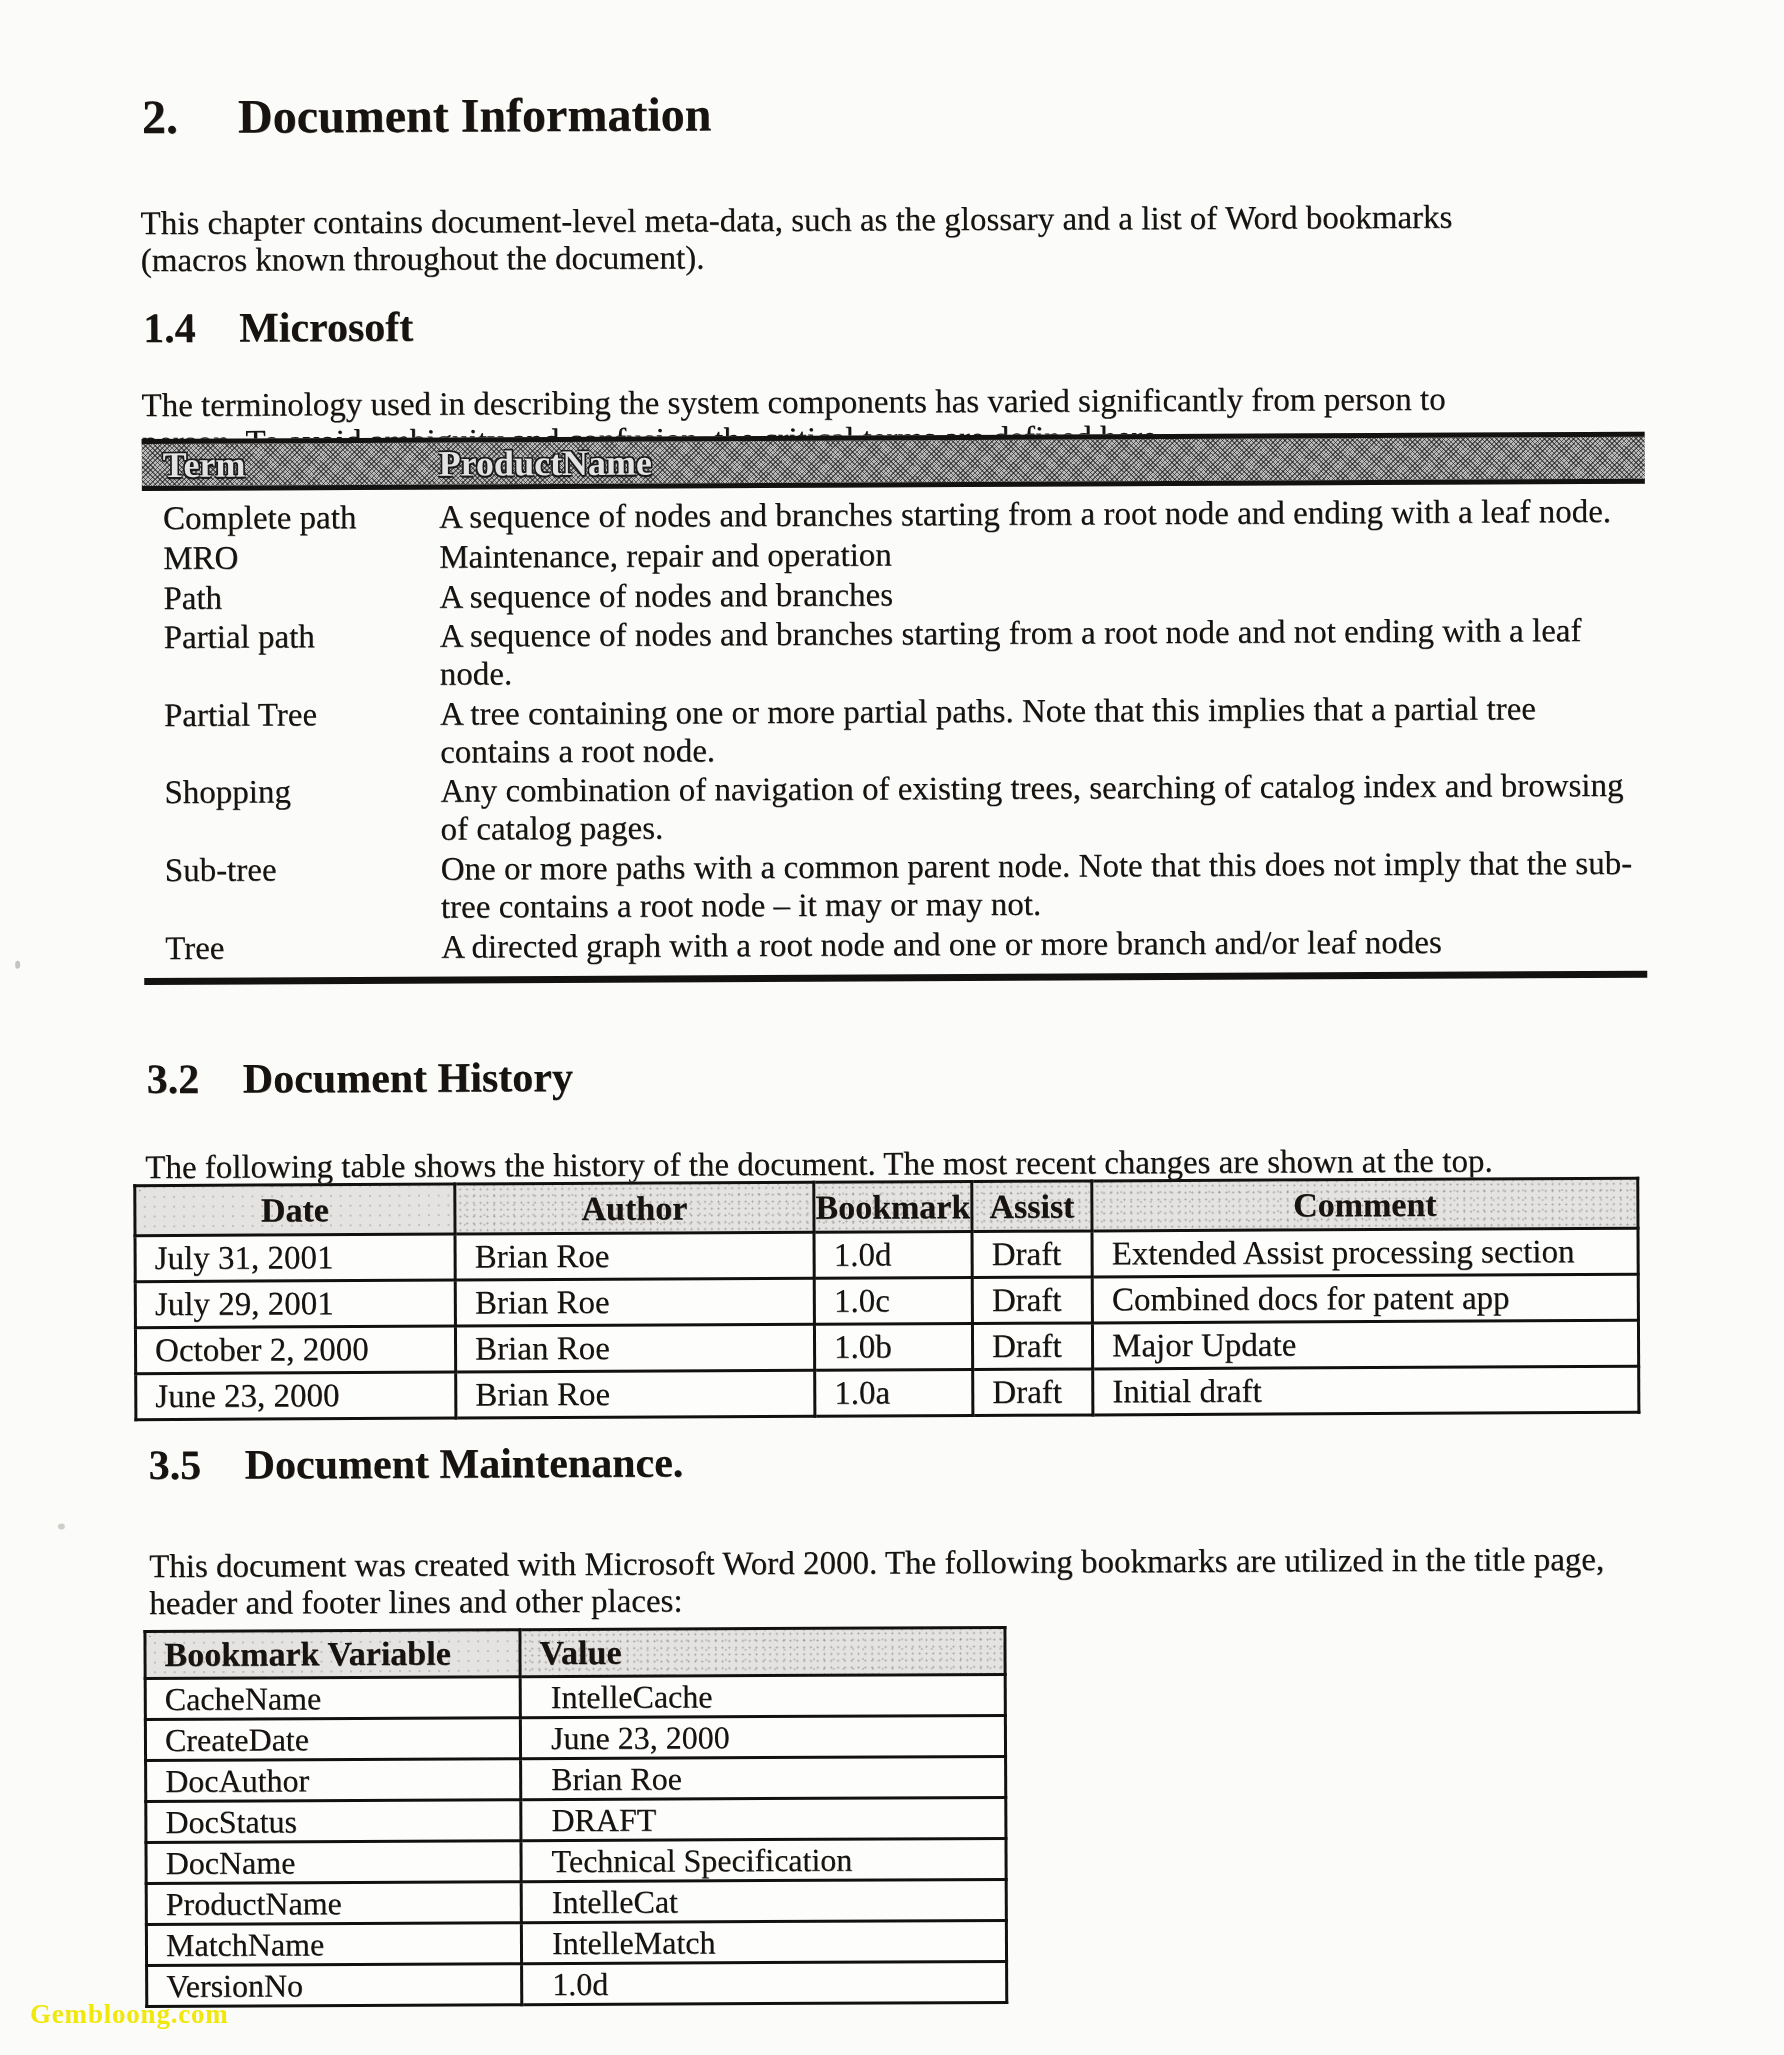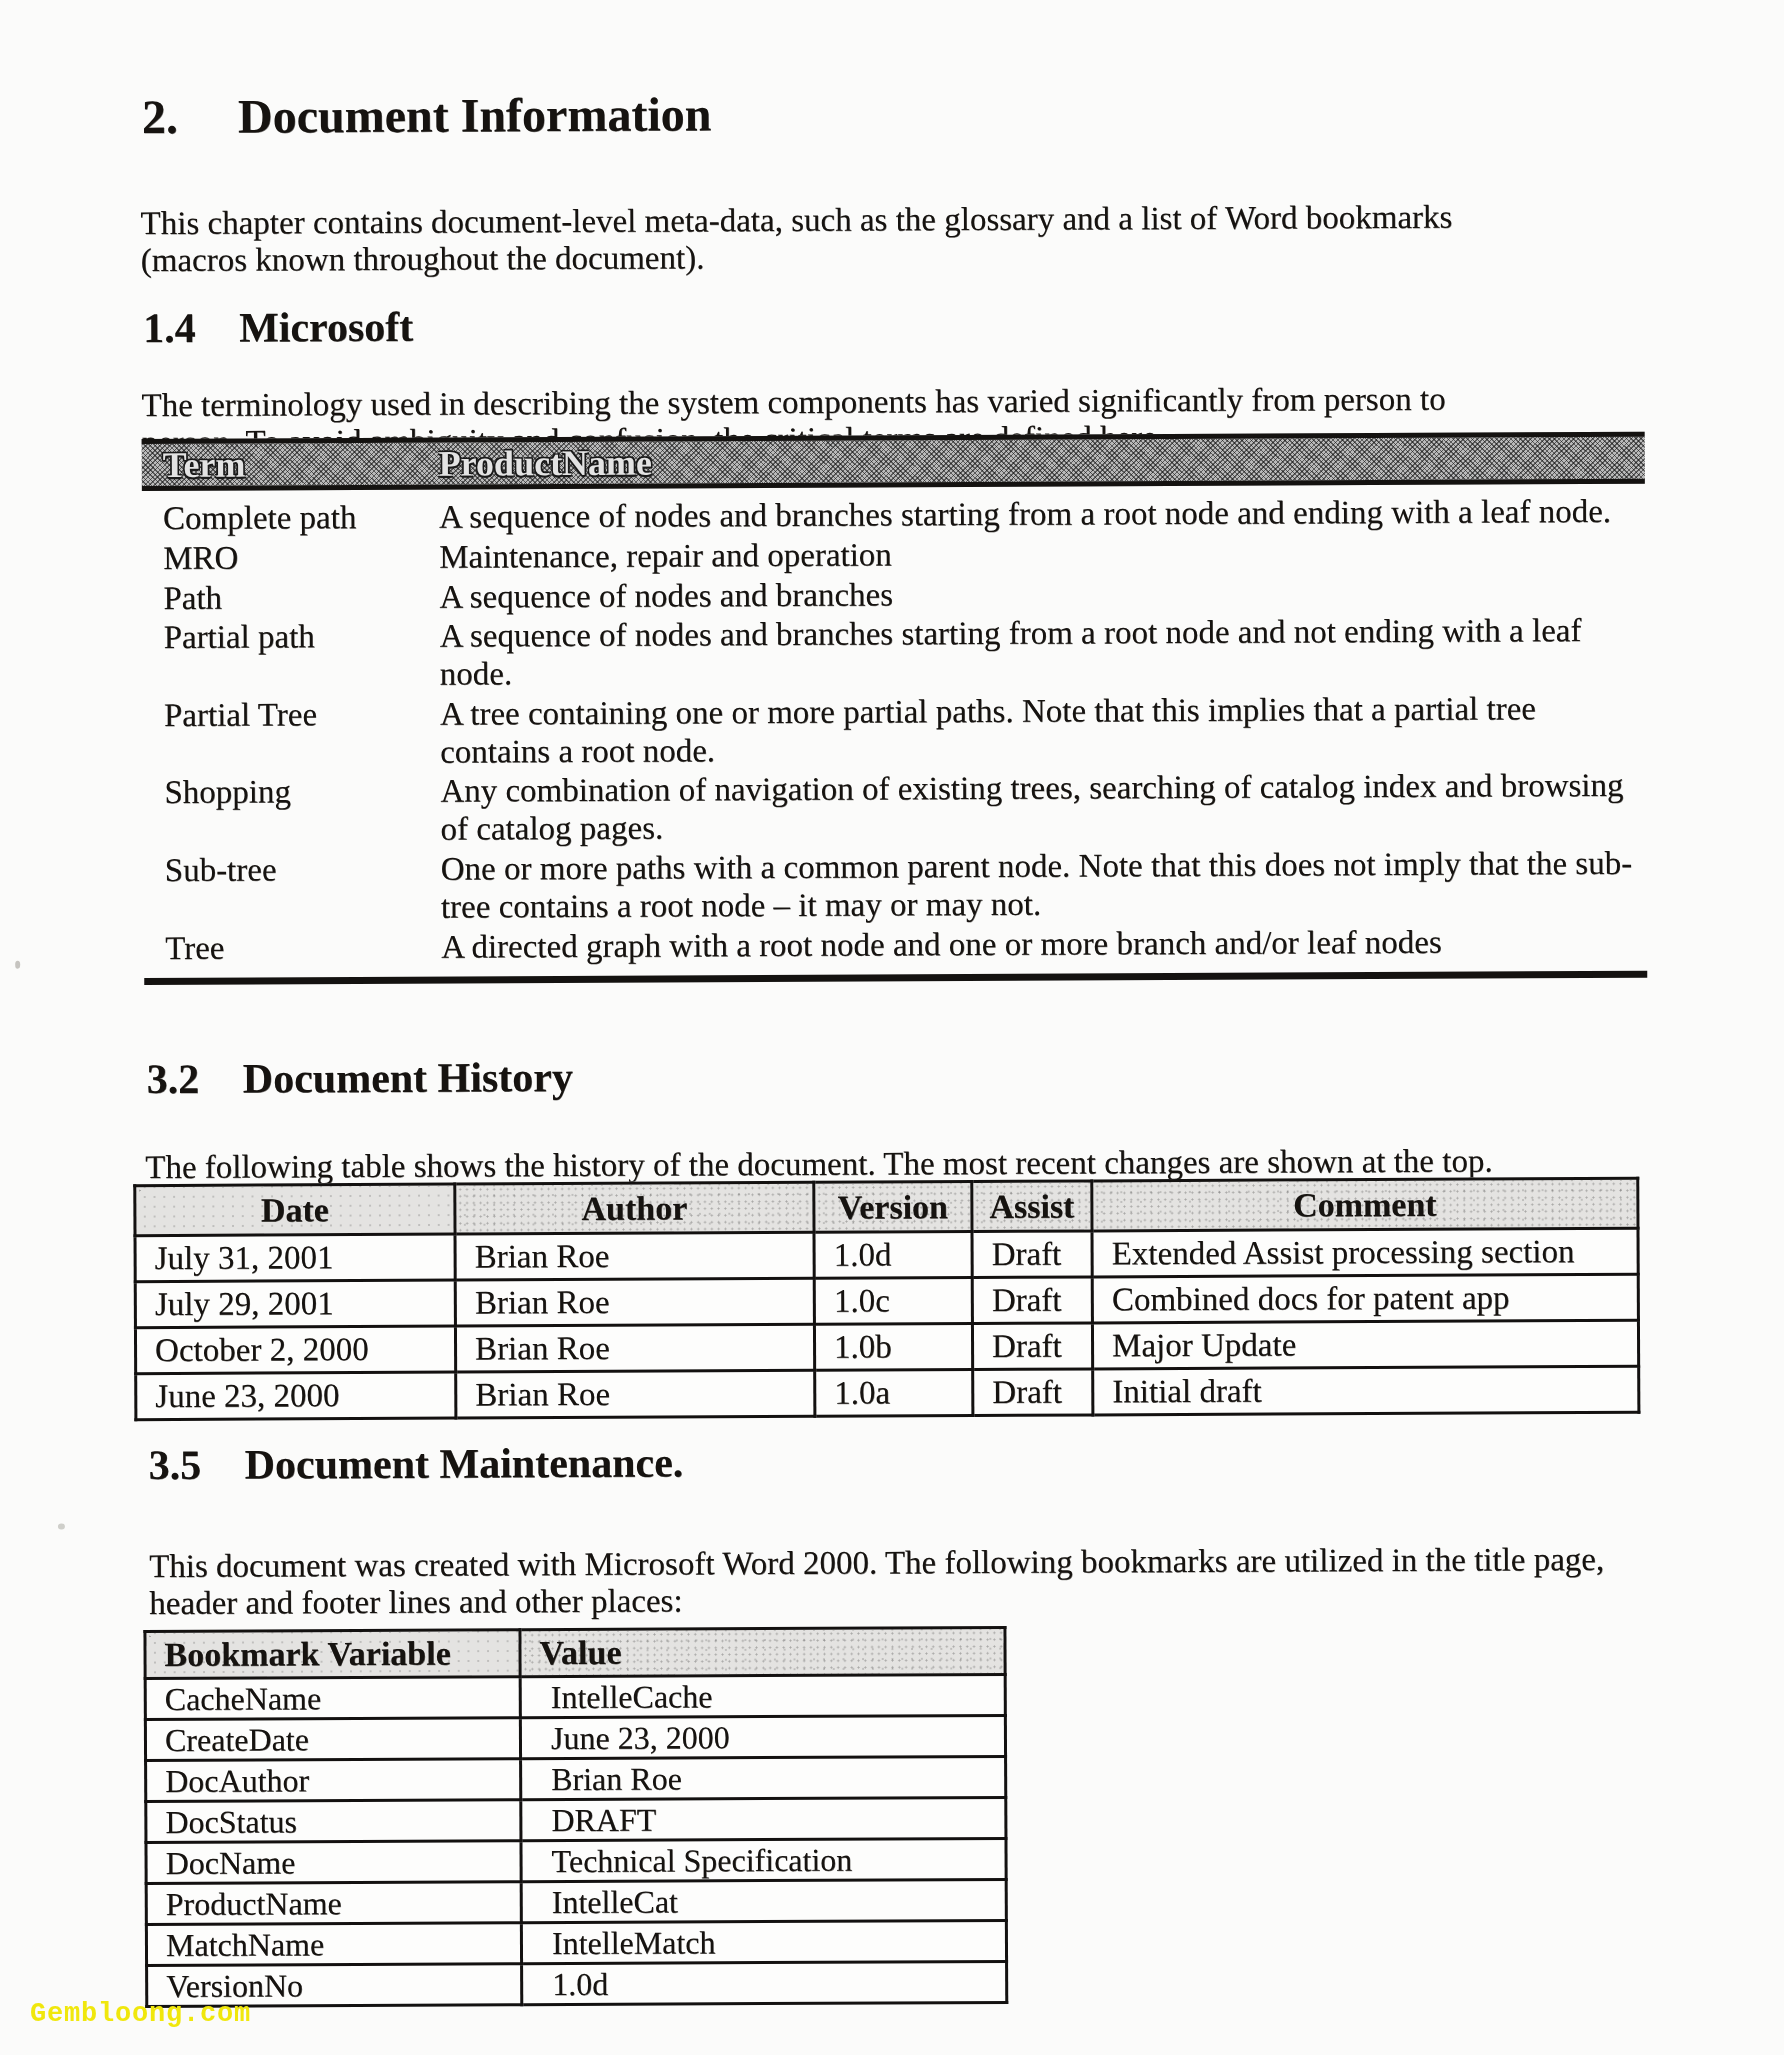--- a/index.html
+++ b/index.html
@@ -78,21 +78,21 @@
   .history-table th { height: 47px; text-align: center; padding: 0; }
   .history-table td { height: 43px; }
   .bookmark-table { left: 140px; top: 1626px; width: 859px; }
   .bookmark-table th { height: 44px; text-align: left; }
   .bookmark-table td { height: 38px; font-size: 32px; }
   .bookmark-table td.val { padding-left: 29px; }
 
   
   .watermark {
     position: absolute; left: 30px; top: 1999px;
-    font-family: Liberation Mono, monospace;
+    font-family: Liberation Serif, serif;
     font-size: 27px; font-weight: bold; letter-spacing: 0.8px;
     color: #f0e70c;
   }
   .speck { position: absolute; background: #9a9890; border-radius: 50%; }
   .speck-a { left: 15px;  top: 956px; width: 5.3px;  height: 7.6px; opacity: .55; }
   .speck-b { left: 55px;  top: 1519px; width: 6.8px;  height: 6px;  opacity: .45; }
 </style>
 </head>
 <body>
 
@@ -159,21 +159,21 @@
       <col style="width:320px">
         <col style="width:359px">
         <col style="width:158px">
         <col style="width:120px">
         <col style="width:546px">
     </colgroup>
     <thead>
       <tr>
         <th class="th-hatch">Date</th>
         <th>Author</th>
-        <th>Version</th>
+        <th>Bookmark</th>
         <th>Assist</th>
         <th>Comment</th>
       </tr>
     </thead>
     <tbody>
       <tr>
         <td>July 31, 2001</td>
         <td>Brian Roe</td>
         <td>1.0d</td>
         <td>Draft</td>

